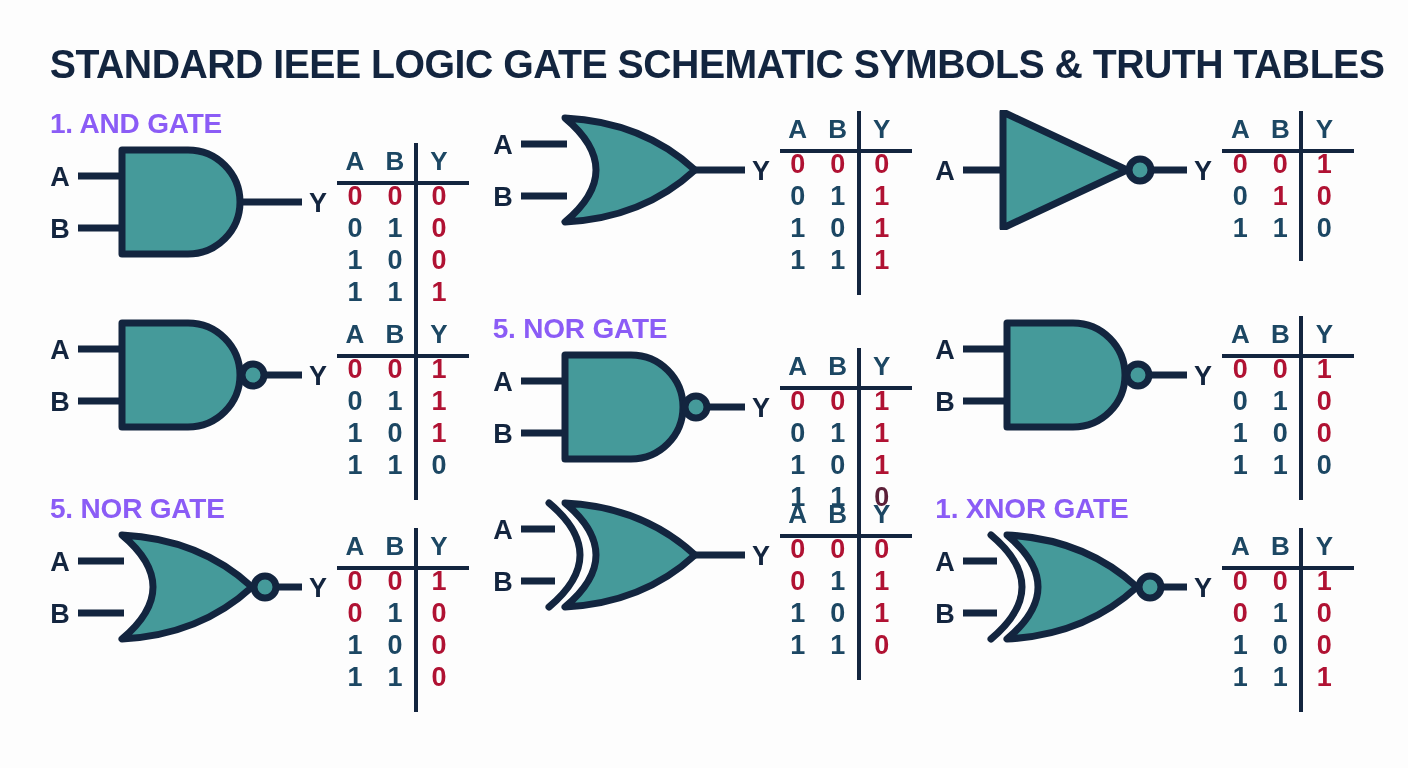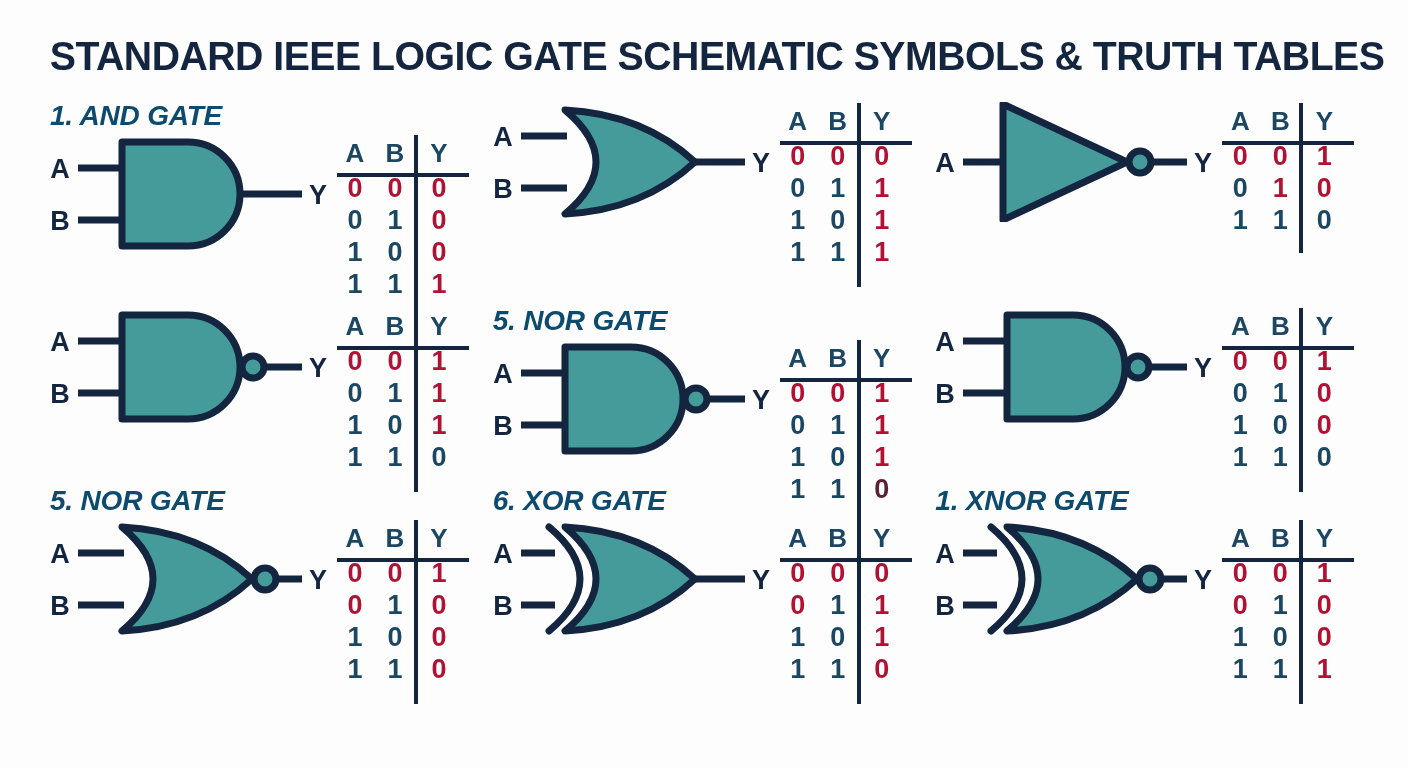--- a/index.html
+++ b/index.html
@@ -8,21 +8,21 @@
     width:1408px;height:768px;
     background:#fdfdfd;
     font-family:"Liberation Sans", sans-serif;
     overflow:hidden;
     position:relative;
   }
   #page{
     width:1408px;height:768px;
     position:relative;
     box-sizing:border-box;
-    padding:0 40px;
+    padding:8px 40px;
   }
   .title{
     color:#13253f;
     font-size:40px;
     font-weight:bold;
     letter-spacing:-0.5px;
     line-height:1;
     padding-top:36px;
     padding-left:10px;
     white-space:nowrap;
@@ -34,28 +34,27 @@
     display:grid;
     grid-template-columns:1fr 1fr 1fr;
     grid-template-rows:205px 180px 200px;
     column-gap:0px;
   }
   .cell{
     position:relative;
     padding-left:10px;
   }
   .cell-head{
-    color:#0c4a6e;
+    color:#8b5cf6;
     font-size:28px;
     font-weight:bold;
     letter-spacing:-0.2px;
     line-height:1;
     white-space:nowrap;
     margin-bottom:4px;
-    font-style:italic;
   }
   .cell-body{
     display:flex;
     flex-direction:row;
     align-items:flex-start;
   }
   .symbol-wrap{
     width:285px;
     flex:0 0 285px;
     position:relative;
@@ -370,21 +369,20 @@
               <div class="tt-cell navy">1</div>
               <div class="tt-cell navy">1</div>
               <div class="tt-cell red">0</div>
             </div>
             <div class="hrule"></div>
             <div class="vrule" style="height: 184px;"></div>
           </div>
         </div>
       </div>
       <div class="cell">
-        <div class="cell-head">6. XOR GATE</div>
         <div class="cell-body">
           <div class="symbol-wrap">
             <svg width="285" height="120" viewBox="0 0 285 120">
               <line x1="28" y1="34" x2="62" y2="34" stroke="#13253f" stroke-width="7" stroke-linecap="butt"></line>
               <line x1="28" y1="86" x2="62" y2="86" stroke="#13253f" stroke-width="7" stroke-linecap="butt"></line>
               <text x="10" y="44" class="io-label" text-anchor="middle">A</text>
               <text x="10" y="96" class="io-label" text-anchor="middle">B</text>
               <path d="M 72 8 Q 134 60 72 112 Q 150 108 202 60 Q 150 12 72 8 Z" fill="#459a9a" stroke="#13253f" stroke-width="7" stroke-linejoin="round"></path>
               <path d="M 56 8 Q 118 60 56 112" fill="none" stroke="#13253f" stroke-width="7" stroke-linecap="round"></path>
               <line x1="200" y1="60" x2="252" y2="60" stroke="#13253f" stroke-width="7"></line>

